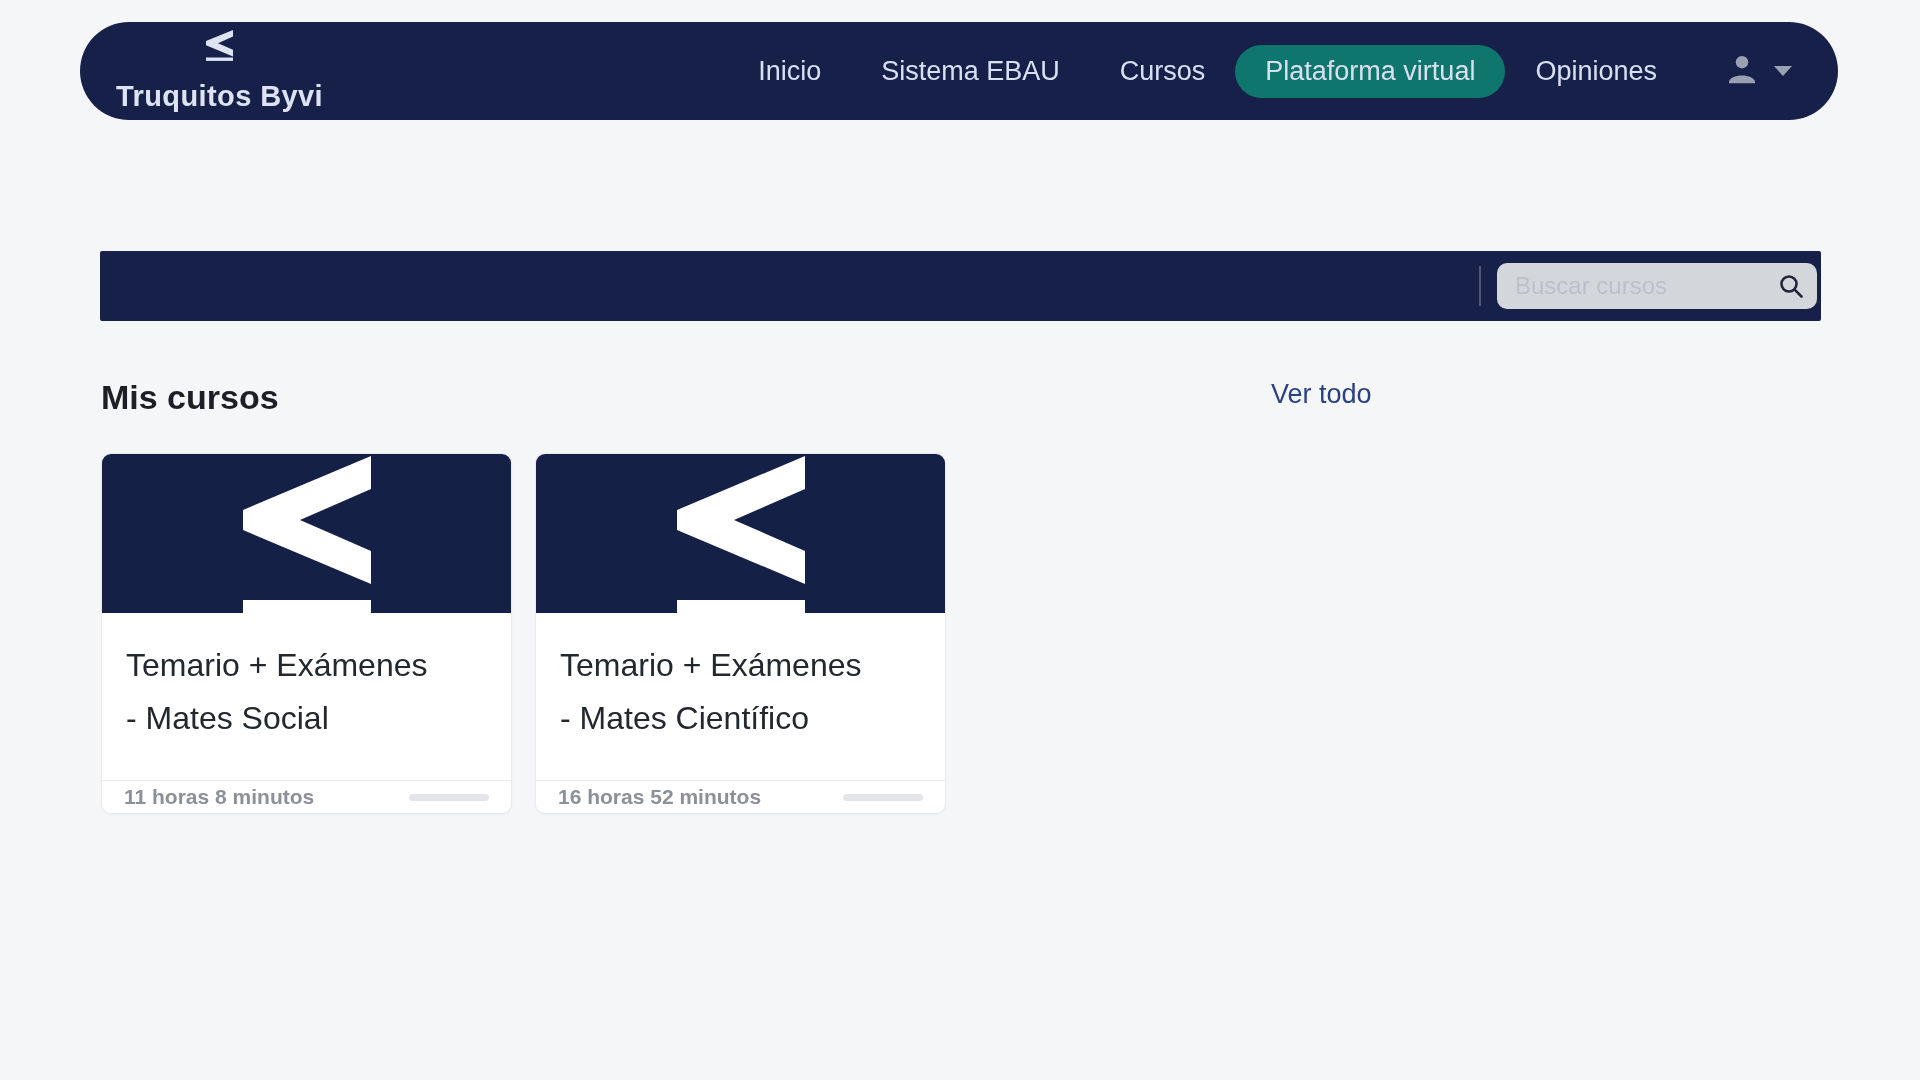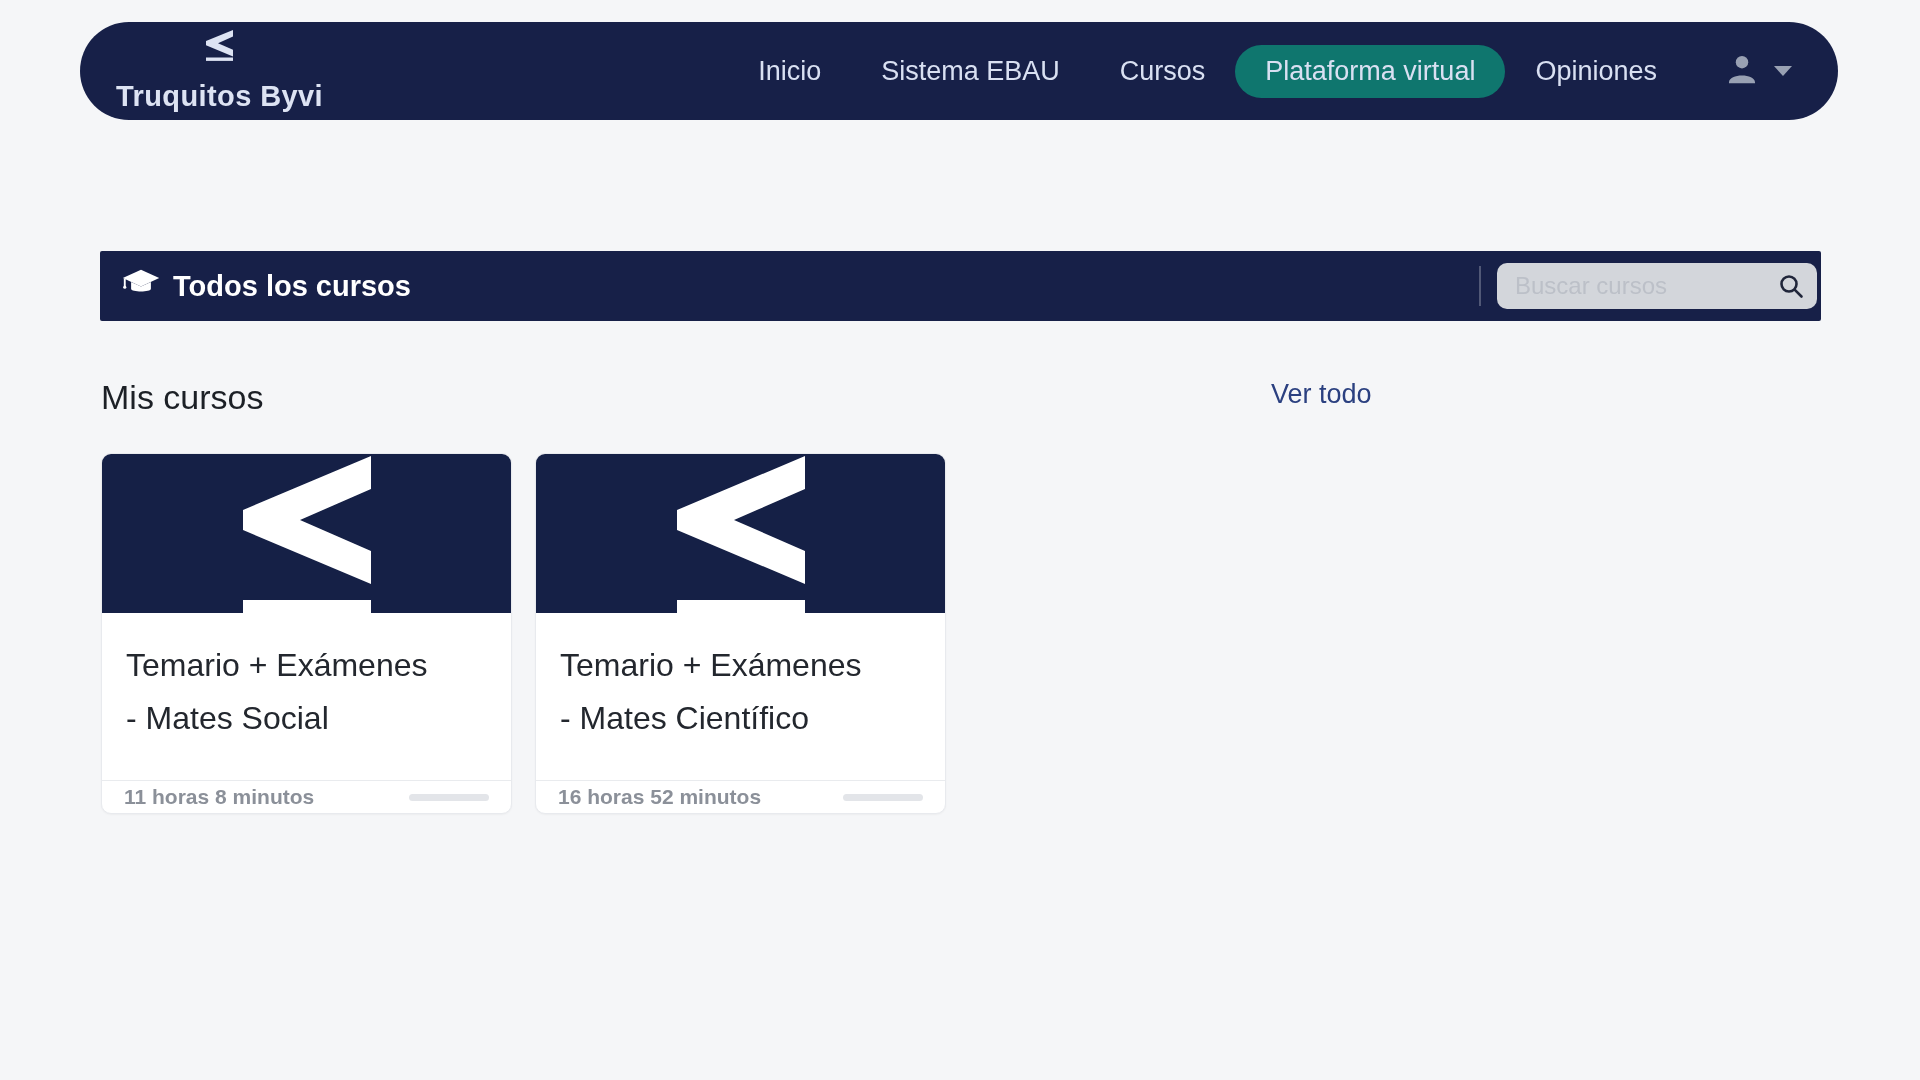--- a/index.html
+++ b/index.html
@@ -42,21 +42,21 @@
   }
   .search-box input {
     width:100%; height:100%; background:transparent; border:none; outline:none;
     padding:0 48px 0 18px; font-size:24px; color:#4a4f58;
     font-family:"Liberation Sans","DejaVu Sans",sans-serif;
   }
   .search-box input::placeholder { color:#bcc0c8; }
   .search-icon { position:absolute; right:12px; top:9px; cursor:pointer; }
 
   
-  .section-title { position:absolute; left:101px; top:378px; font-size:34px; font-weight:400; color:#1c2026; }
+  .section-title { position:absolute; left:101px; top:378px; font-size:34px; font-weight:700; color:#1c2026; }
   .view-all { position:absolute; left:1271px; top:379px; font-size:27px; font-weight:500; color:#2b4080; cursor:pointer; text-decoration:none; }
 
   
   .cards { position:absolute; left:101px; top:453px; display:flex; gap:23px; }
   .card {
     width:411px; height:361px; background:#ffffff; border:1px solid #e8eaee;
     border-radius:10px; overflow:hidden; display:flex; flex-direction:column;
     box-shadow:0 1px 2px rgba(0,0,0,.04); cursor:pointer;
   }
   .thumb { height:159px; background:#152046; position:relative; overflow:hidden; flex:none; }
@@ -101,31 +101,20 @@
       <svg width="34" height="34" viewBox="0 0 24 24">
         <circle cx="12" cy="7.2" r="4.4" fill="#99a1b3"></circle>
         <path d="M2.8 21.5 c0 -6.5 18.4 -6.5 18.4 0 v0.5 h-18.4 z" fill="#99a1b3"></path>
       </svg>
     </span>
     <span class="caret"></span>
   </div>
 </header>
 
 <section class="banner">
-  <div class="banner-left">
-    <span>
-      <svg width="38" height="32" viewBox="0 0 48 40">
-        <polygon points="24,2 47,12.5 24,23 1,12.5" fill="#ffffff"></polygon>
-        <path d="M11.5 17.5 v8.5 c0 4.5 25 4.5 25 0 v-8.5 l-12.5 5.7 -12.5 -5.7 z" fill="#ffffff"></path>
-        <path d="M3.5 13.5 v9" stroke="#ffffff" stroke-width="2.4"></path>
-        <circle cx="3.5" cy="24" r="2" fill="#ffffff"></circle>
-      </svg>
-    </span>
-    <h2 class="banner-title">Todos los cursos</h2>
-  </div>
 
   <div class="search-wrap">
     <span class="search-divider"></span>
     <div class="search-box">
       <input type="text" placeholder="Buscar cursos" style="">
       <span class="search-icon">
         <svg width="28" height="28" viewBox="0 0 28 28" fill="none">
           <circle cx="12" cy="12" r="7.5" stroke="#20263a" stroke-width="2.6"></circle>
           <line x1="17.6" y1="17.6" x2="24.5" y2="24.5" stroke="#20263a" stroke-width="2.6" stroke-linecap="round"></line>
         </svg>

